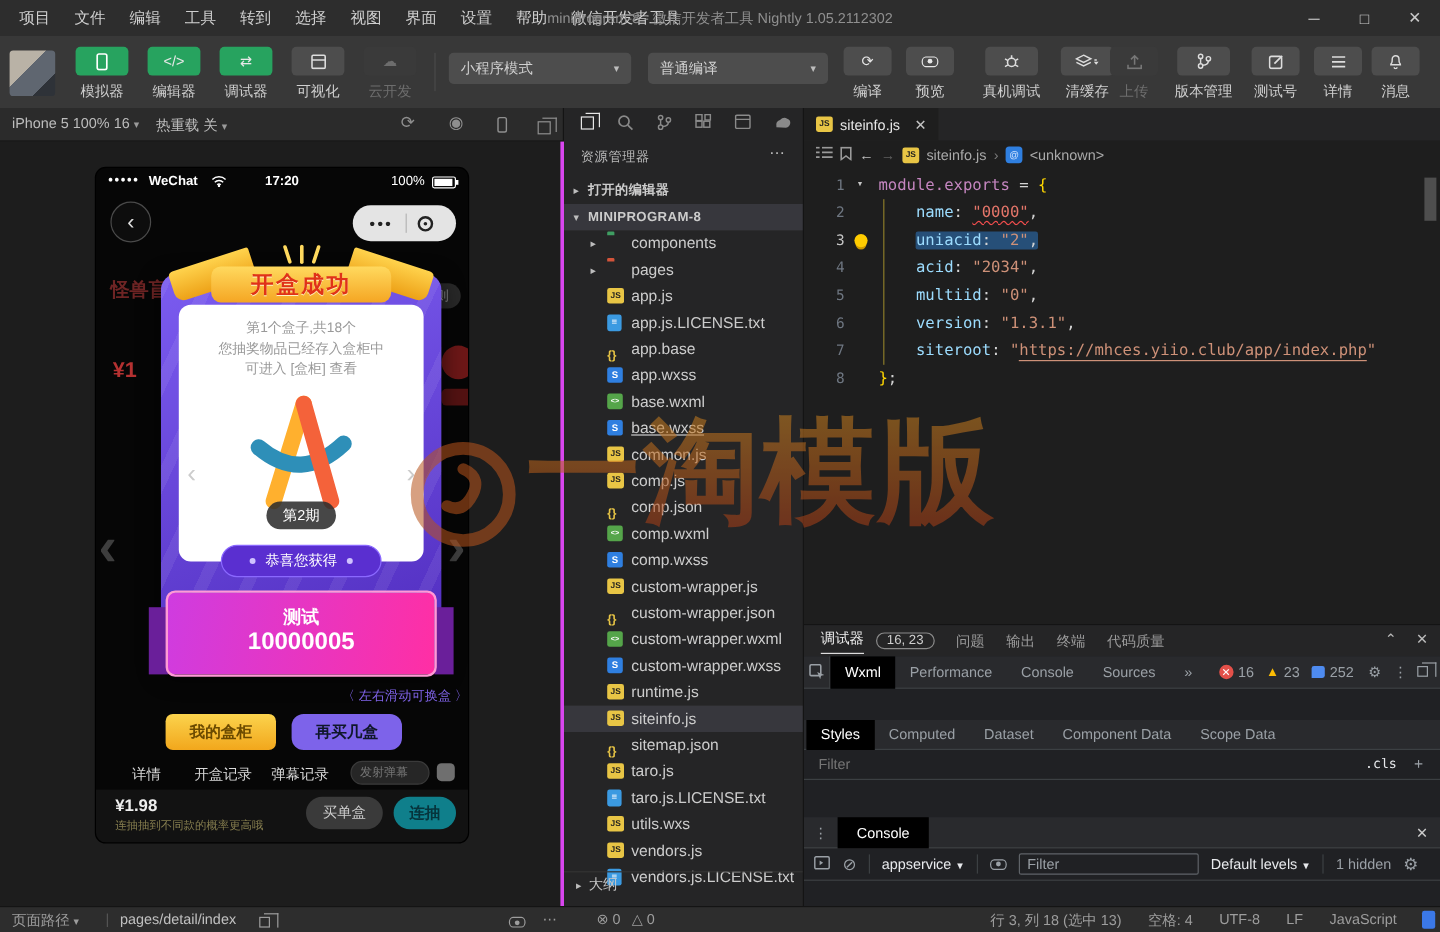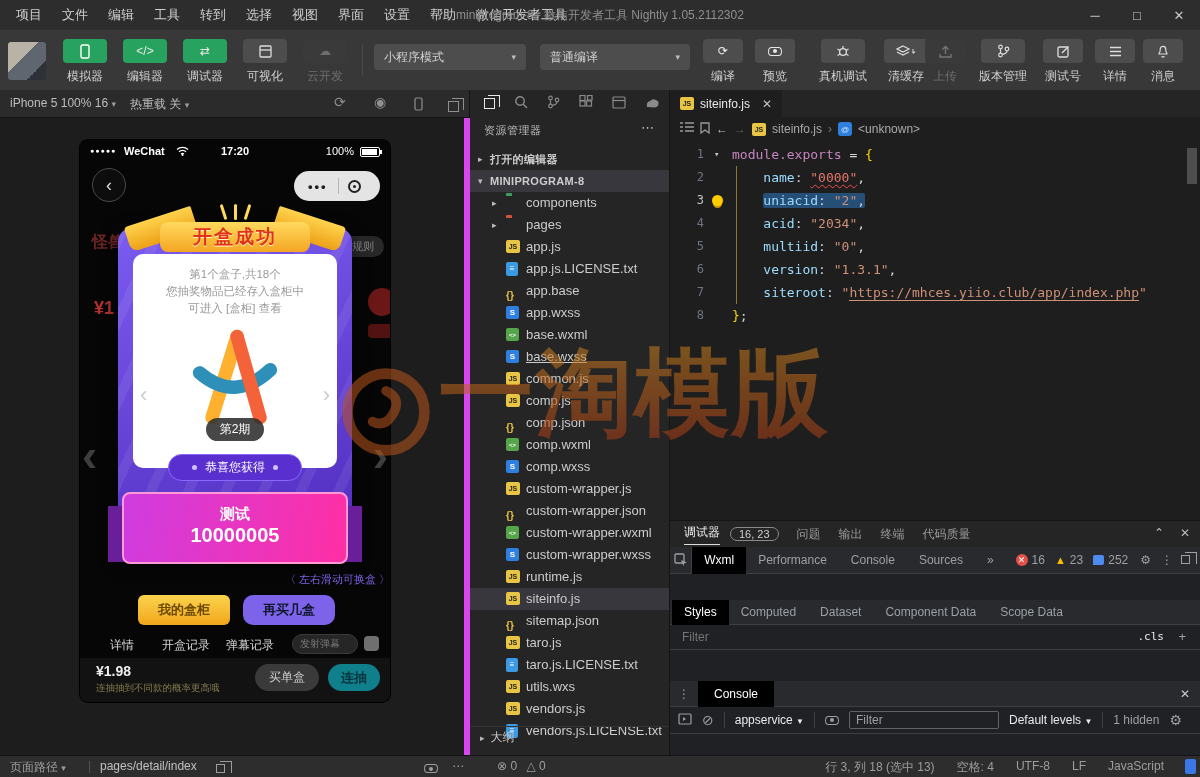--- a/index.html
+++ b/index.html
@@ -36,21 +36,21 @@
   
   .simbar { position:absolute; left:0; top:90px; width:470px; height:28px; background:#2b2b2b;
     border-right:1px solid #141414; border-bottom:1px solid #141414; color:#bdbdbd; font-size:12px; }
   .simbar .dev { position:absolute; left:10px; top:6px; }
   .simbar .hot { position:absolute; left:130px; top:6px; }
   .simbar .caret { font-size:9px; color:#9a9a9a; }
   .sim-ic { position:absolute; top:4px; color:#8f8f8f; font-size:14px; }
 
   
   .simarea { position:absolute; left:0; top:118px; width:470px; height:637px; background:#1d1d1d;
-    border-right:6px solid #d946ef; overflow:hidden; }
+    border-right:3px solid #d946ef; overflow:hidden; }
   .phone { position:absolute; left:80px; top:22px; width:310px; height:562px; background:#060606;
     border-radius:8px; overflow:hidden; box-shadow:0 0 0 1px #000; }
   .p-status { position:absolute; left:0; top:2px; width:100%; height:20px; color:#fff; font-size:11px; }
   .p-dots { position:absolute; left:10px; top:5px; letter-spacing:1px; font-size:7px; }
   .p-carrier { position:absolute; left:44px; top:3px; font-weight:bold; }
   .p-wifi { position:absolute; left:96px; top:4px; }
   .p-time { position:absolute; left:0; width:100%; text-align:center; top:3px; font-weight:bold; }
   .p-batt-t { position:absolute; right:36px; top:3px; }
   .p-batt { position:absolute; right:10px; top:5px; width:20px; height:10px; border:1px solid #fff; border-radius:2px; }
   .p-batt::after { content:""; position:absolute; left:1px; top:1px; width:15px; height:6px; background:#fff; }
@@ -64,21 +64,21 @@
   .p-capsule .o { width:13px; height:13px; border:2px solid #222; border-radius:50%; margin-left:9px; position:relative; }
   .p-capsule .o::after { content:""; position:absolute; left:3px; top:3px; width:3px; height:3px; border-radius:50%; background:#222; }
   .dim-title { position:absolute; left:12px; top:92px; color:rgba(196,62,62,.55); font-size:16px; font-weight:bold; }
   .dim-rules { position:absolute; right:6px; top:96px; padding:3px 10px; border-radius:12px;
     background:rgba(82,82,82,.45); color:rgba(225,225,225,.5); font-size:11px; }
   .dim-price { position:absolute; left:14px; top:158px; color:rgba(224,60,60,.8); font-size:18px; font-weight:bold; }
   .dim-pill-a { position:absolute; right:-6px; top:148px; width:28px; height:28px; border-radius:50%; background:rgba(210,40,40,.5); }
   .dim-pill-b { position:absolute; right:-4px; top:184px; width:26px; height:14px; border-radius:4px; background:rgba(210,40,40,.38); }
   .big-chev { position:absolute; top:288px; color:#3e3e3e; font-size:46px; font-weight:bold; }
 
-  .modal { position:absolute; left:38px; top:88px; width:234px; height:332px; border-radius:14px;
+  .modal { position:absolute; left:54px; top:88px; width:234px; height:332px; border-radius:14px;
     background:repeating-linear-gradient(115deg, rgba(255,255,255,.07) 0 10px, rgba(255,255,255,0) 10px 34px),
     linear-gradient(160deg,#7b5cf0,#4f2bbd); box-shadow:0 4px 18px rgba(0,0,0,.6); }
   .flap { position:absolute; top:-12px; width:70px; height:26px; background:linear-gradient(#ffd34d,#eda117); }
   .flap.l { left:8px; transform:rotate(-18deg); border-radius:4px 2px 2px 8px; }
   .flap.r { right:8px; transform:rotate(18deg); border-radius:2px 4px 8px 2px; }
   .ray { position:absolute; width:3px; height:16px; background:#ffd95e; top:-24px; border-radius:2px; }
   .ribbon { position:absolute; left:50%; transform:translateX(-50%); top:-6px; width:150px; height:30px;
     background:linear-gradient(#ffd95e,#f5a623); border-radius:8px; display:flex; align-items:center; justify-content:center;
     color:#e03218; font-size:19px; font-weight:bold; letter-spacing:2px; text-shadow:0 1px 0 #fff3c0; }
   .wcard { position:absolute; left:15px; top:26px; width:204px; height:214px; background:#fff; border-radius:10px; }

